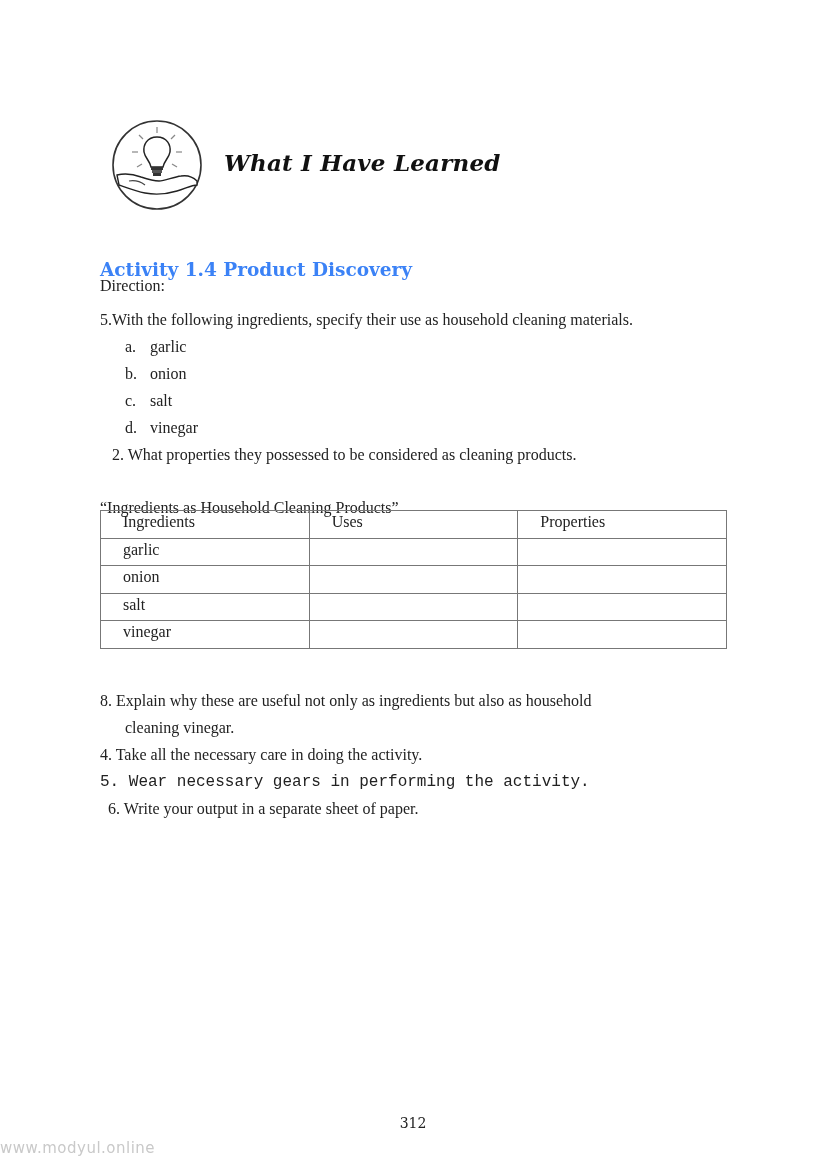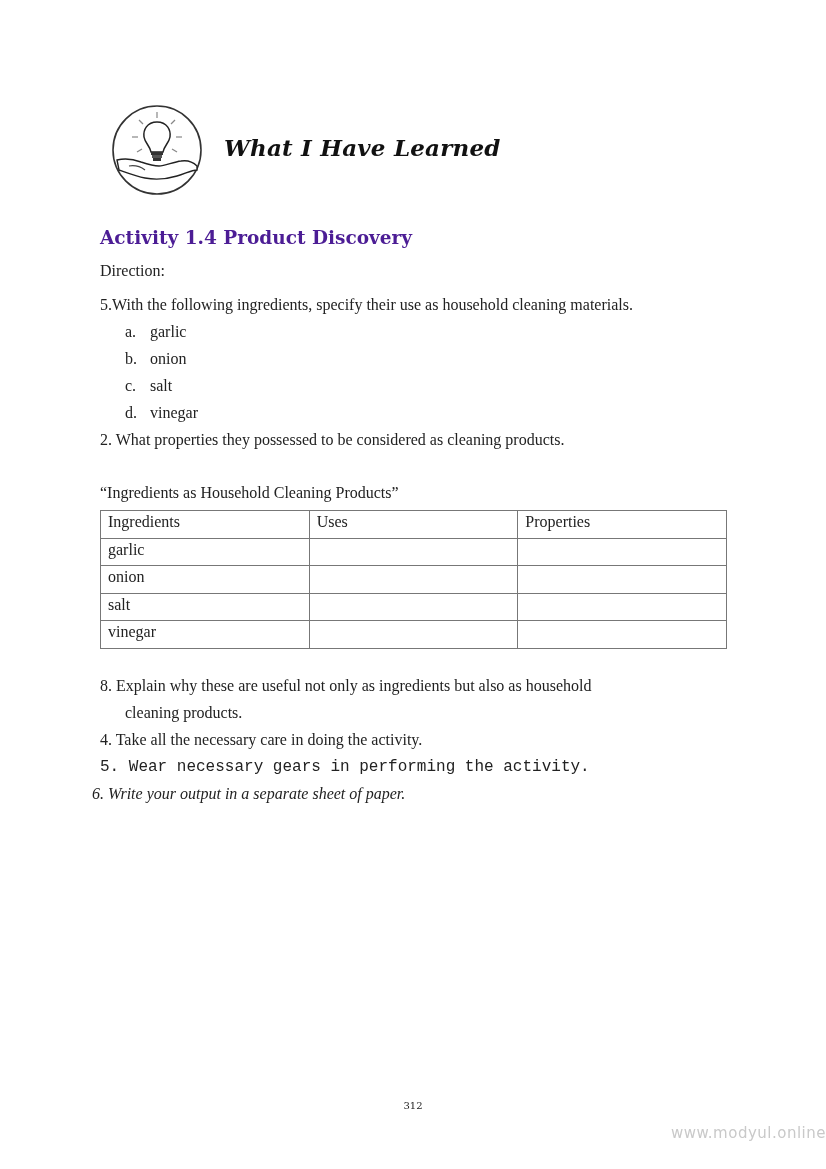--- a/index.html
+++ b/index.html
@@ -1,28 +1,28 @@
 <!DOCTYPE html>
 <html><head>
   <meta charset="utf-8">
   <style>
     html, body { margin: 0; padding: 0; background: #ffffff; }
     body { width: 826px; height: 1169px; position: relative; overflow: hidden;
            font-family: "DejaVu Serif", "Liberation Serif", serif; color: #1a1a1a; }
-    .abs { position: absolute; }
+    .abs { position: absolute; margin-top: 15px; }
     .logo { left: 111px; top: 104px; width: 92px; height: 92px; }
     .section-title { left: 224px; top: 134px; font-family: "DejaVu Serif", serif; font-weight: bold; font-style: italic; font-size: 23px; color: #111; letter-spacing: 0.2px; }
-    .activity-title { left: 100px; top: 227px; font-family: "DejaVu Serif", serif; font-weight: bold; font-size: 18.5px; color: #4c1d95; }
+    .activity-title { left: 100px; top: 244px; font-family: "DejaVu Serif", serif; font-weight: bold; font-size: 18.5px; color: #3b82f6; }
     .body-text { font-family: "Liberation Serif", serif; font-size: 16px; color: #222; white-space: nowrap; }
     .table-caption { left: 100px; width: 627px; top: 484px; text-align: left; }
     table.ing { position: absolute; left: 100px; top: 510px; width: 627px; border-collapse: collapse; table-layout: fixed; }
-    table.ing td, table.ing th { border: 1px solid #777; height: 26.5px; padding: 0 7px; text-align: left; vertical-align: top;
+    table.ing td, table.ing th { border: 1px solid #777; height: 26.5px; padding: 0 22px; text-align: left; vertical-align: top;
       font-family: "Liberation Serif", serif; font-size: 16px; font-weight: normal; color: #222; line-height: 22px; }
-    .page-num { left: 0; width: 826px; top: 1100px; text-align: center; font-family: "DejaVu Serif", serif; font-size: 10px; color: #222; }
-    .watermark { left: 0; width: 826px; top: 1124px; text-align: right; font-family: "DejaVu Sans", sans-serif; font-size: 15px; color: #c9c9c9; letter-spacing: 0.5px; }
+    .page-num { left: 0; width: 826px; top: 1100px; text-align: center; font-family: "DejaVu Serif", serif; font-size: 14px; color: #222; }
+    .watermark { left: 0; width: 826px; top: 1124px; text-align: left; font-family: "DejaVu Sans", sans-serif; font-size: 15px; color: #c9c9c9; letter-spacing: 0.5px; }
   </style>
 </head>
 <body>
 
 <div class="abs logo">
   <svg width="92" height="92" viewBox="0 0 92 92">
     <circle cx="46" cy="46" r="44" fill="#fff" stroke="#333" stroke-width="1.6"></circle>
 
     <g stroke="#888" stroke-width="1.2">
       <line x1="46" y1="8" x2="46" y2="14"></line>
@@ -55,21 +55,21 @@
   <div class="abs body-text" style="left:125px; top:323px;">a.</div>
   <div class="abs body-text" style="left:150px; top:323px;">garlic</div>
   <div class="abs body-text" style="left:125px; top:350px;">b.</div>
   <div class="abs body-text" style="left:150px; top:350px;">onion</div>
   <div class="abs body-text" style="left:125px; top:377px;">c.</div>
   <div class="abs body-text" style="left:150px; top:377px;">salt</div>
   <div class="abs body-text" style="left:125px; top:404px;">d.</div>
   <div class="abs body-text" style="left:150px; top:404px;">vinegar</div>
 </div>
 
-<div class="abs body-text" style="left:100px; top:431px;">2. What properties they possessed to be considered as cleaning products.</div>
+<div class="abs body-text" style="left:112px; top:431px;">2. What properties they possessed to be considered as cleaning products.</div>
 
 <div class="abs body-text table-caption">“Ingredients as Household Cleaning Products”</div>
 
 <table class="ing">
   <tbody>
       <tr>
     <th>Ingredients</th>
     <th>Uses</th>
     <th>Properties</th>
   </tr>
@@ -90,19 +90,19 @@
   </tr>
   <tr>
     <td>vinegar</td>
     <td></td>
     <td></td>
   </tr>
 </tbody>
   </table>
 
 <div class="abs body-text" style="left:100px; top:677px;">8. Explain why these are useful not only as ingredients but also as household</div>
-<div class="abs body-text" style="left:125px; top:704px;">cleaning products.</div>
+<div class="abs body-text" style="left:125px; top:704px;">cleaning vinegar.</div>
 <div class="abs body-text" style="left:100px; top:731px;">4. Take all the necessary care in doing the activity.</div>
 <div class="abs body-text" style="left:100px; top:758px;font-family:Liberation Mono, monospace;">5. Wear necessary gears in performing the activity.</div>
-<div class="abs body-text" style="left:92px; top:785px;font-style:italic;">6. Write your output in a separate sheet of paper.</div>
+<div class="abs body-text" style="left:108px; top:785px;">6. Write your output in a separate sheet of paper.</div>
 
 <div class="abs page-num">312</div>
 <div class="abs watermark">www.modyul.online</div>
 
 </body></html>

